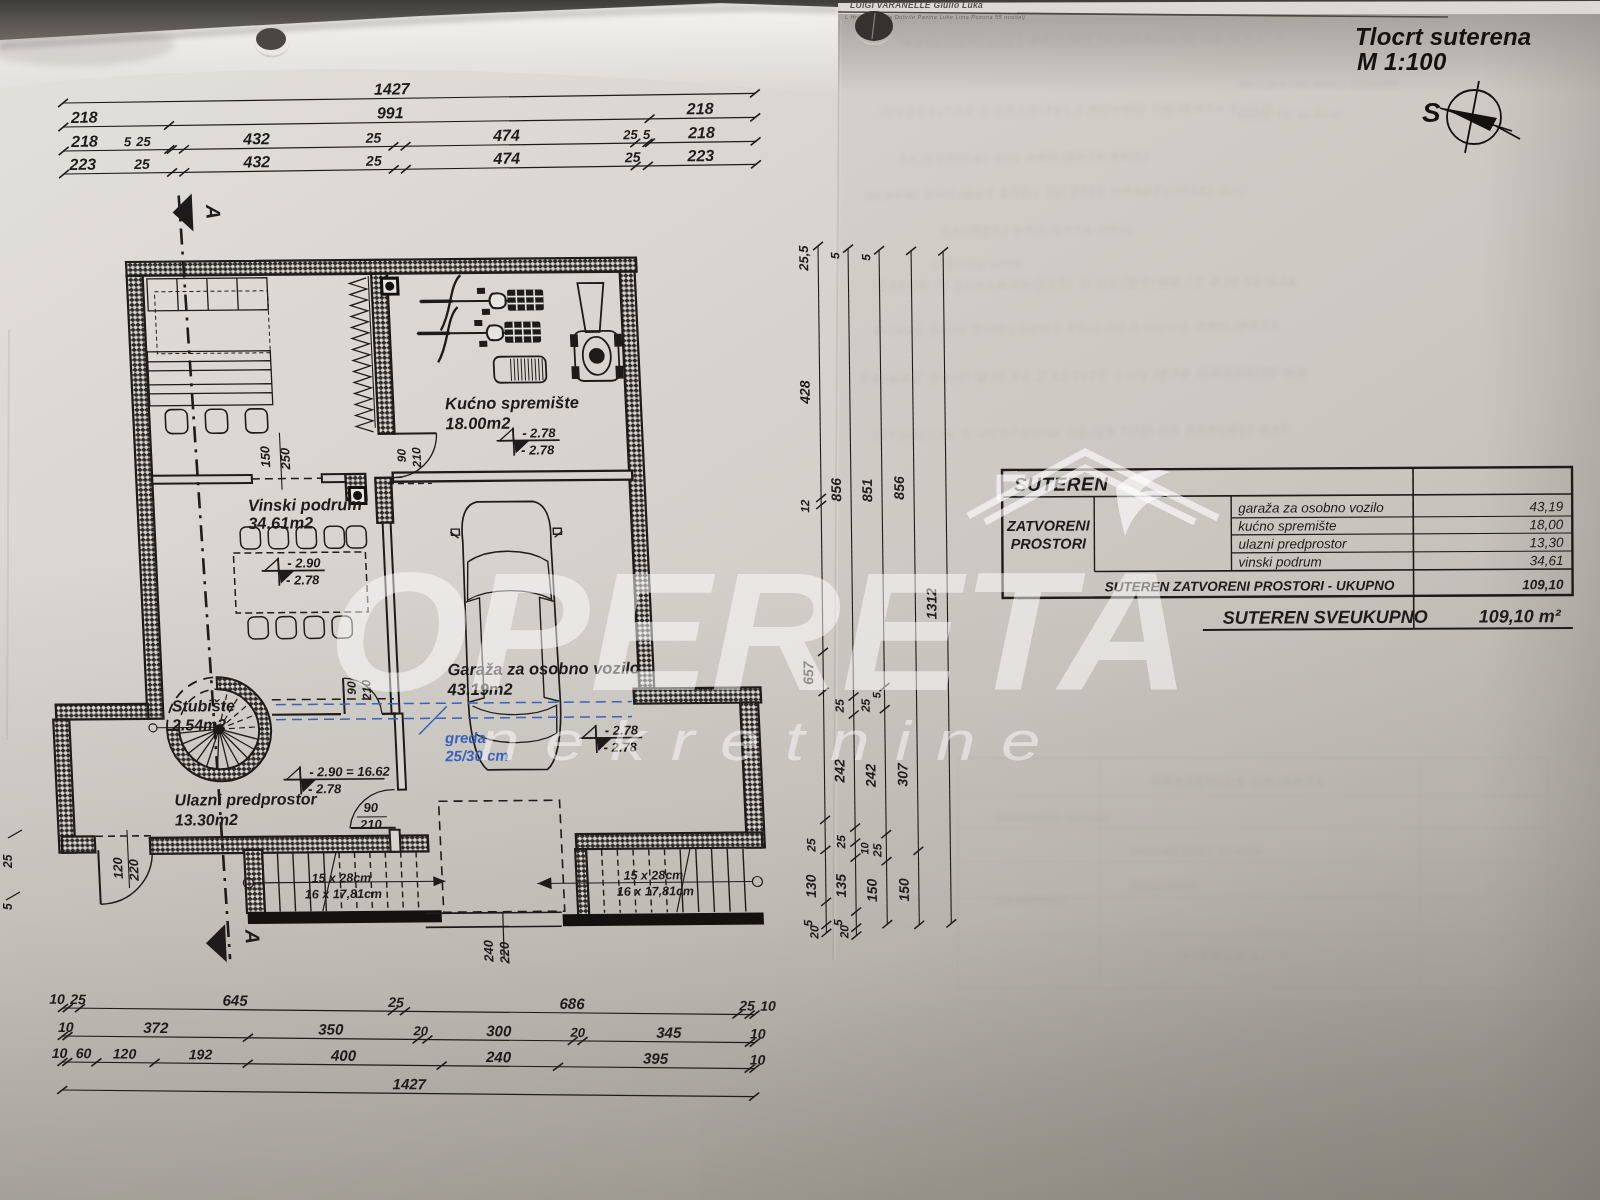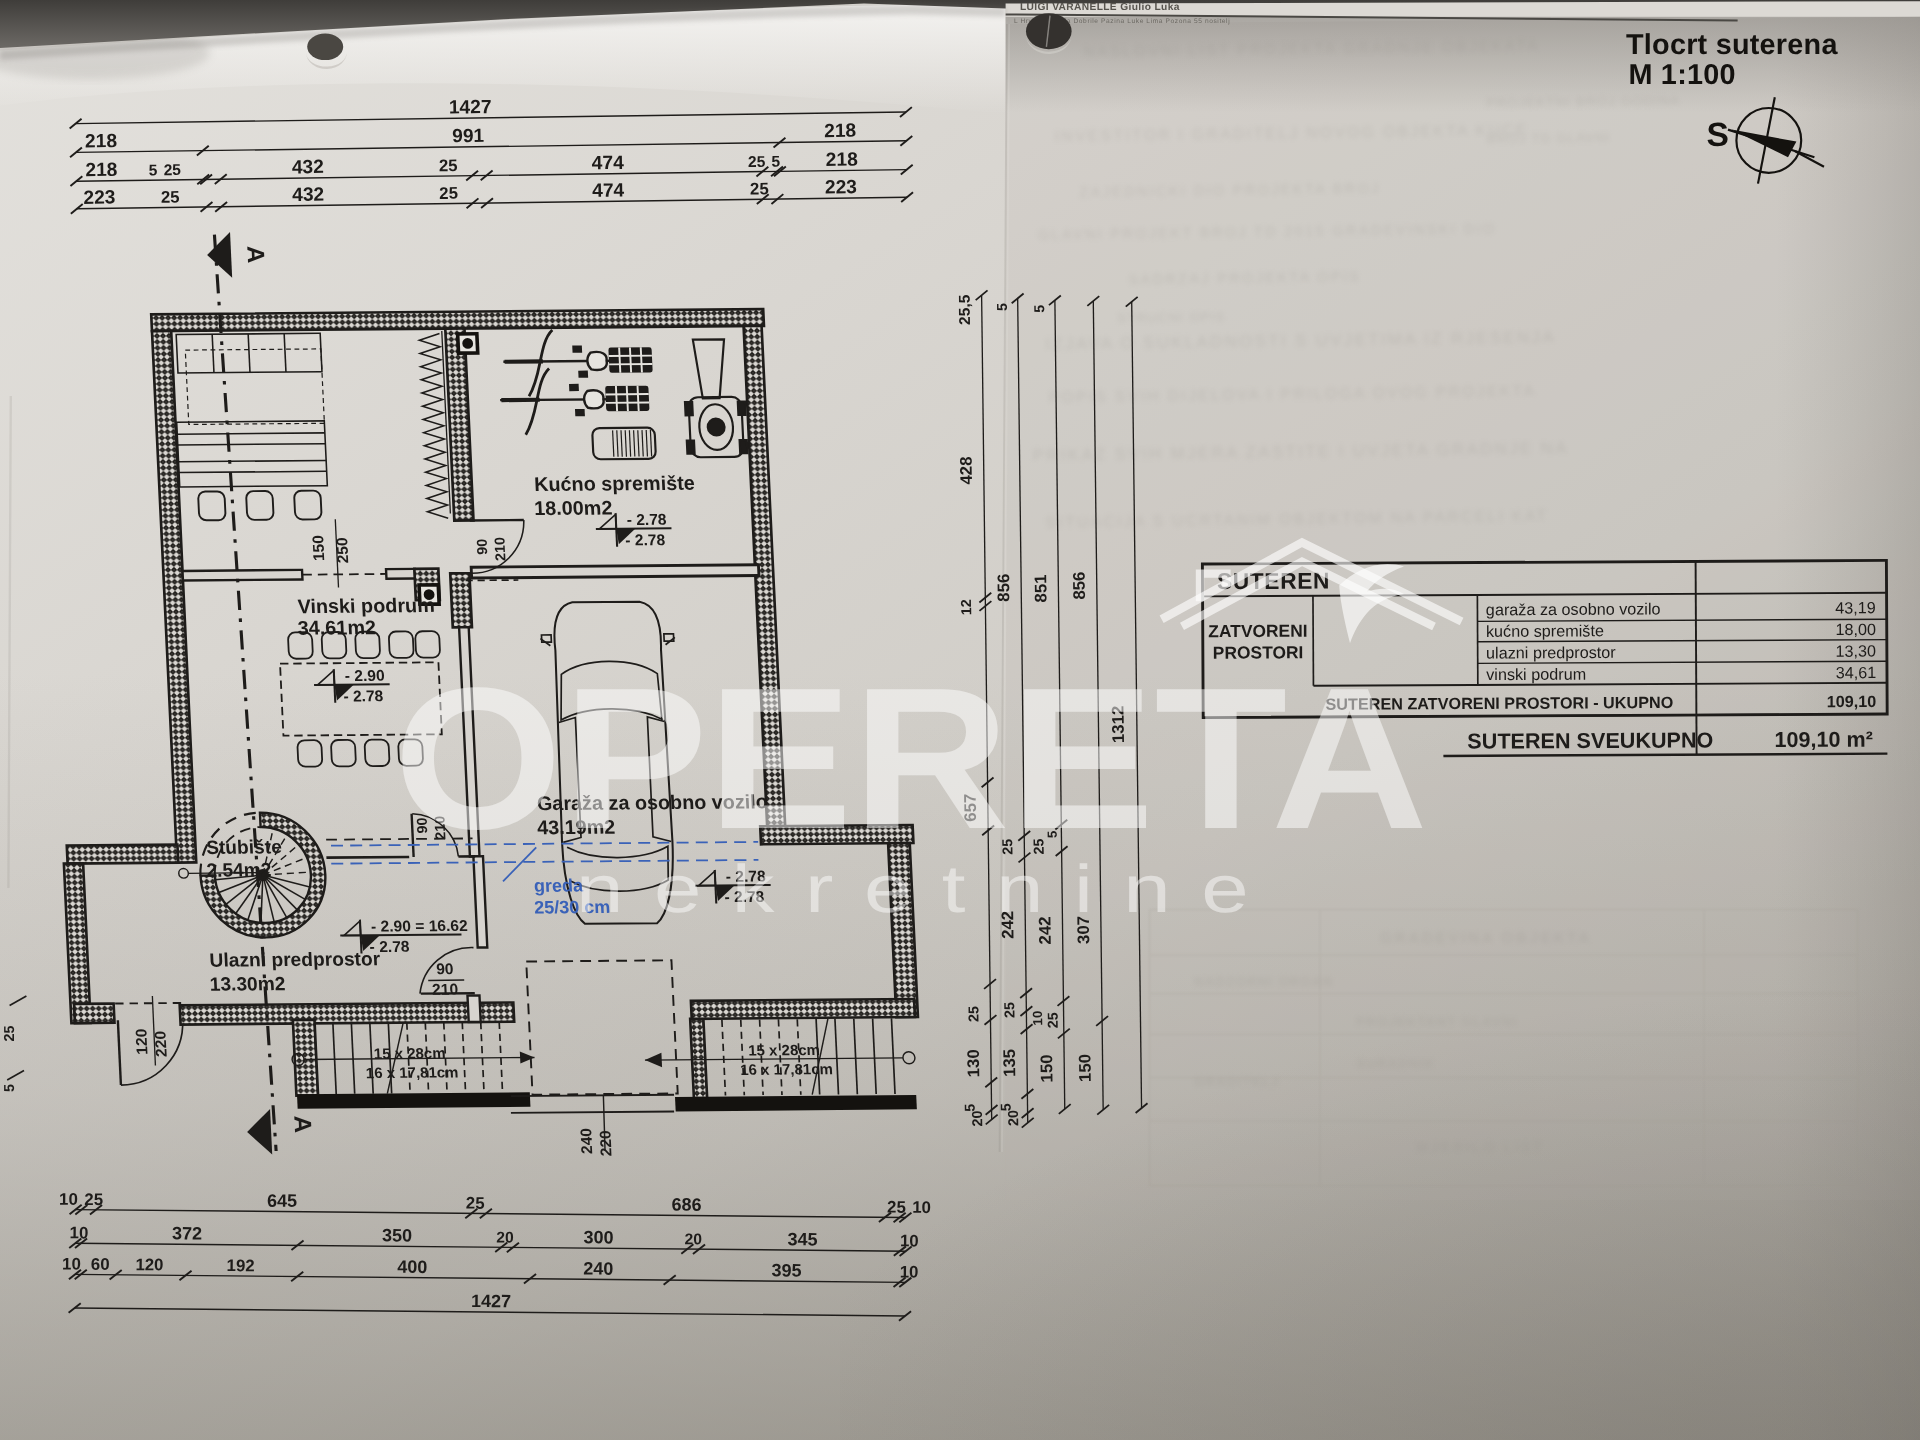--- a/index.html
+++ b/index.html
@@ -1,17 +1,17 @@
 <!DOCTYPE html>
 <html><head>
 <meta charset="utf-8">
 <style>
 html,body{margin:0;padding:0;background:#b8b4ae;}
 #page{position:relative;width:1600px;height:1200px;overflow:hidden;
-  font-family:"Liberation Sans", sans-serif;}
+  font-family:"Liberation Sans", sans-serif;font-style:italic;}
 svg text{font-family:"Liberation Sans", sans-serif;}
 </style>
 </head>
 <body>
 <div id="page">
 <svg width="1600" height="1200" viewBox="0 0 1600 1200">
 <defs>
 <linearGradient id="paperg" x1="0" y1="0" x2="0.85" y2="1">
  <stop offset="0" stop-color="#e6e4e0"></stop>
  <stop offset="0.35" stop-color="#d9d6d1"></stop>

